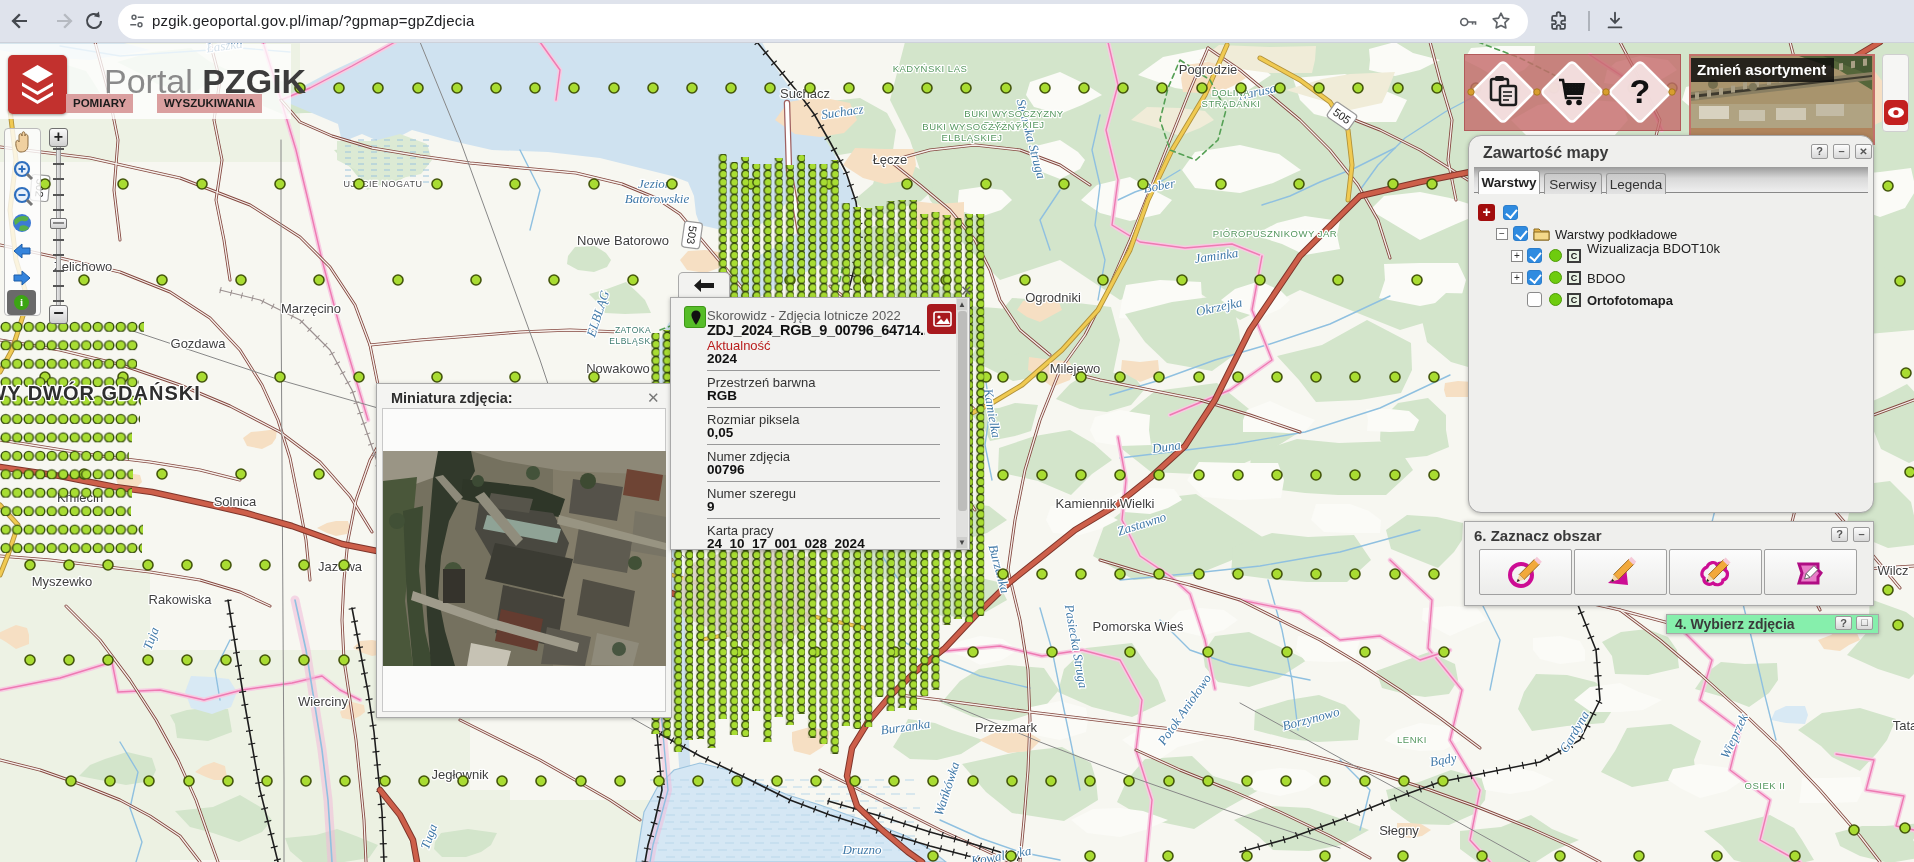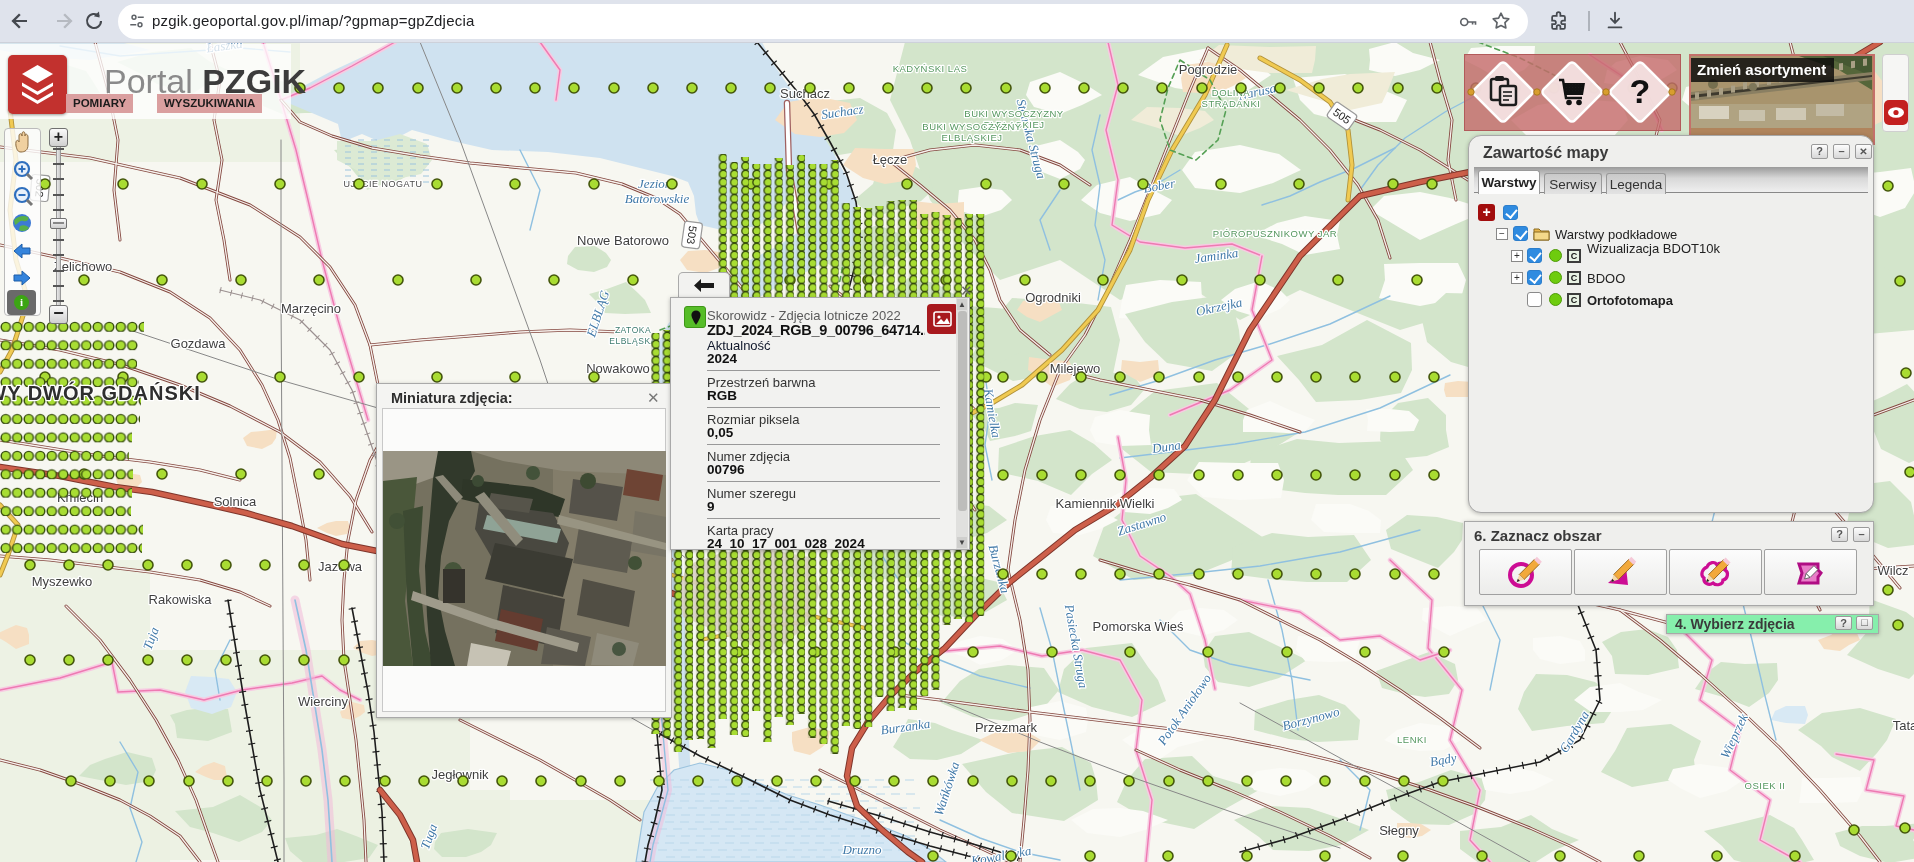--- a/index.html
+++ b/index.html
@@ -901,21 +901,21 @@
  </div>
  <div style="position:absolute;left:36px;top:10px;font-size:13px;color:#5a5a5a">Skorowidz - Zdjęcia lotnicze 2022</div>
  <div style="position:absolute;left:36px;top:24px;width:218px;overflow:hidden;white-space:nowrap;font-size:14.5px;font-weight:bold;color:#111;letter-spacing:-0.3px">ZDJ_2024_RGB_9_00796_64714...</div>
  <div style="position:absolute;left:256px;top:6px;width:31px;height:30px;background:#a8191e;border-radius:4px">
    <svg width="31" height="30" viewBox="0 0 31 30">
           <rect x="7" y="8" width="17" height="14" rx="2" fill="none" stroke="#fff" stroke-width="1.6"></rect>
           <circle cx="12" cy="13" r="1.6" fill="#fff"></circle>
           <path d="M9 20 L14 15 L17 18 L20 14 L23 20 Z" fill="#fff"></path>
         </svg>
  </div>
- <div style="position:absolute;left:36px;top:40px;font-size:13px;color:#0f172a">Aktualność</div>
+ <div style="position:absolute;left:36px;top:40px;font-size:13px;color:#b91c1c">Aktualność</div>
       <div style="position:absolute;left:36px;top:53px;font-size:13.5px;font-weight:bold;color:#111">2024</div>
       <div style="position:absolute;left:36px;top:72px;width:233px;height:1px;background:#999"></div>
       <div style="position:absolute;left:36px;top:77px;font-size:13px;color:#333">Przestrzeń barwna</div>
       <div style="position:absolute;left:36px;top:90px;font-size:13.5px;font-weight:bold;color:#111">RGB</div>
       <div style="position:absolute;left:36px;top:109px;width:233px;height:1px;background:#999"></div>
       <div style="position:absolute;left:36px;top:114px;font-size:13px;color:#333">Rozmiar piksela</div>
       <div style="position:absolute;left:36px;top:127px;font-size:13.5px;font-weight:bold;color:#111">0,05</div>
       <div style="position:absolute;left:36px;top:146px;width:233px;height:1px;background:#999"></div>
       <div style="position:absolute;left:36px;top:151px;font-size:13px;color:#333">Numer zdjęcia</div>
       <div style="position:absolute;left:36px;top:164px;font-size:13.5px;font-weight:bold;color:#111">00796</div>

